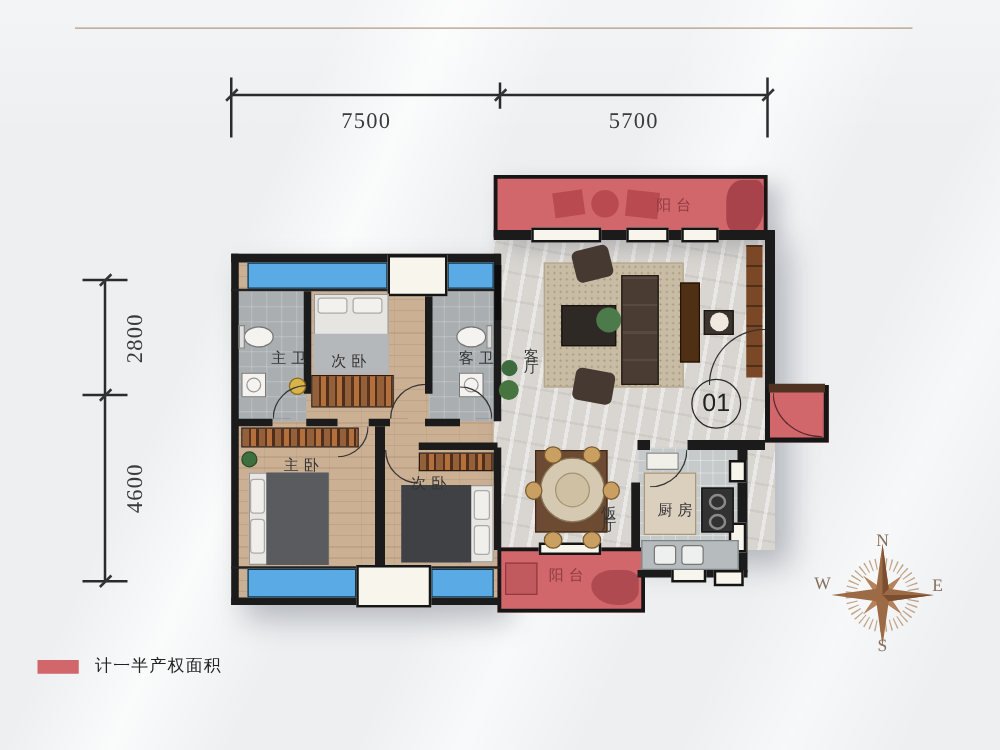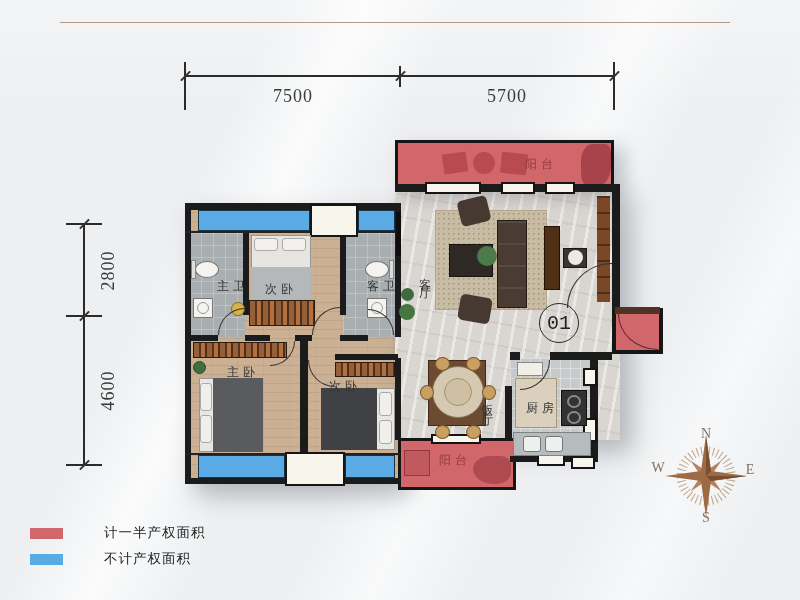--- a/index.html
+++ b/index.html
@@ -42,21 +42,21 @@
   .woodfloor{background:#cbb094;background-image:repeating-linear-gradient(180deg, rgba(90,55,25,.10) 0 1px, transparent 1px 9px),
       repeating-linear-gradient(90deg, rgba(90,55,25,.06) 0 1px, transparent 1px 26px);}
   .marble{background:#d9d6d1;background-image:
       repeating-linear-gradient(100deg, rgba(255,255,255,.45) 0 3px, rgba(0,0,0,0) 3px 14px),
       repeating-linear-gradient(10deg, rgba(160,155,148,.18) 0 2px, rgba(0,0,0,0) 2px 22px);}
   .rug{background:#c8bca4;background-image:radial-gradient(rgba(120,100,70,.35) 1px, transparent 1px);background-size:5px 5px;border:1px solid #b3a68c;}
   .circ{border-radius:50%;}
   .compass-letter{position:absolute;font-family:"Liberation Serif", serif;font-size:14px;color:#86715d;width:16px;text-align:center;line-height:1;}
   .legend-row{display:flex;align-items:center;margin-bottom:8px;}
   .legend-swatch{width:33px;height:11px;margin-right:13px;}
-  .legend-label{font-size:13.5px;color:#222;letter-spacing:1px;margin-left:28px;}
+  .legend-label{font-size:13.5px;color:#222;letter-spacing:1px;}
 </style>
 </head>
 <body>
 
 <div class="streaks"></div>
 
 <div class="abs" style="left:60px;top:22px;width:670px;height:1px;background:#b49a84;"></div>
 
 <div>
   <div class="dimline" style="left:185px;top:75px;width:430px;height:2px;"></div>
@@ -207,21 +207,21 @@
   <div class="arc" style="left:33px;top:168px;width:27px;height:27px;border-top:1.6px solid #333;border-left:1.6px solid #333;border-top-left-radius:100%;"></div>
   <div class="arc" style="left:127px;top:167px;width:28px;height:28px;border-top:1.6px solid #333;border-left:1.6px solid #333;border-top-left-radius:100%;"></div>
   <div class="arc" style="left:183px;top:169px;width:26px;height:26px;border-top:1.6px solid #333;border-right:1.6px solid #333;border-top-right-radius:100%;"></div>
   <div class="arc" style="left:85px;top:201px;width:25px;height:25px;border-bottom:1.6px solid #333;border-right:1.6px solid #333;border-bottom-right-radius:100%;"></div>
   <div class="arc" style="left:123px;top:220px;width:27px;height:27px;border-bottom:1.6px solid #333;border-left:1.6px solid #333;border-bottom-left-radius:100%;"></div>
   <div class="arc" style="left:335px;top:220px;width:30px;height:30px;border-bottom:1.6px solid #333;border-right:1.6px solid #333;border-bottom-right-radius:100%;"></div>
   <div class="arc" style="left:382px;top:123px;width:45px;height:45px;border-top:1.6px solid #333;border-left:1.6px solid #333;border-top-left-radius:100%;"></div>
   <div class="arc" style="left:433px;top:174px;width:40px;height:36px;border-bottom:1.5px solid #5a2a2a;border-left:1.5px solid #5a2a2a;border-bottom-left-radius:100%;"></div>
   <div class="furn" style="left:430px;top:167px;width:45px;height:7px;background:#4f3322;"></div>
 
-  <div class="abs" style="left:354px;top:163px;width:38px;height:38px;border:1.5px solid #2a2a2a;border-radius:50%;display:flex;align-items:center;justify-content:center;font-family:Liberation Mono, monospace;font-size:20px;color:#222;">
+  <div class="abs" style="left:368px;top:163px;width:38px;height:38px;border:1.5px solid #2a2a2a;border-radius:50%;display:flex;align-items:center;justify-content:center;font-family:Liberation Sans, sans-serif;font-size:20px;color:#222;">
     <span>01</span>
   </div>
 
   <div class="lbl redlbl" style="left:332px;top:18px;width:48px;">阳台</div>
   <div class="lbl vlbl" style="left:234px;top:106px;height:64px;">客厅</div>
   <div class="lbl" style="left:28px;top:140px;width:40px;">主卫</div>
   <div class="lbl" style="left:74px;top:143px;width:44px;">次卧</div>
   <div class="lbl" style="left:176px;top:140px;width:44px;">客卫</div>
   <div class="lbl" style="left:36px;top:226px;width:44px;">主卧</div>
   <div class="lbl" style="left:138px;top:240px;width:44px;">次卧</div>
@@ -244,17 +244,13 @@
   <div class="compass-letter" style="left:96px;top:42px;">E</div>
   <div class="compass-letter" style="left:52px;top:90px;">S</div>
   <div class="compass-letter" style="left:4px;top:40px;">W</div>
 </div>
 
 <div class="abs" style="left:30px;top:524px;">
   <div class="legend-row">
     <div class="legend-swatch" style="background: rgb(209, 102, 107);"></div>
     <div class="legend-label">计一半产权面积</div>
   </div>
-  <div class="legend-row">
-    <div class="legend-swatch" style="background: rgb(90, 170, 230);"></div>
-    <div class="legend-label">不计产权面积</div>
-  </div>
 </div>
 
 </body></html>

